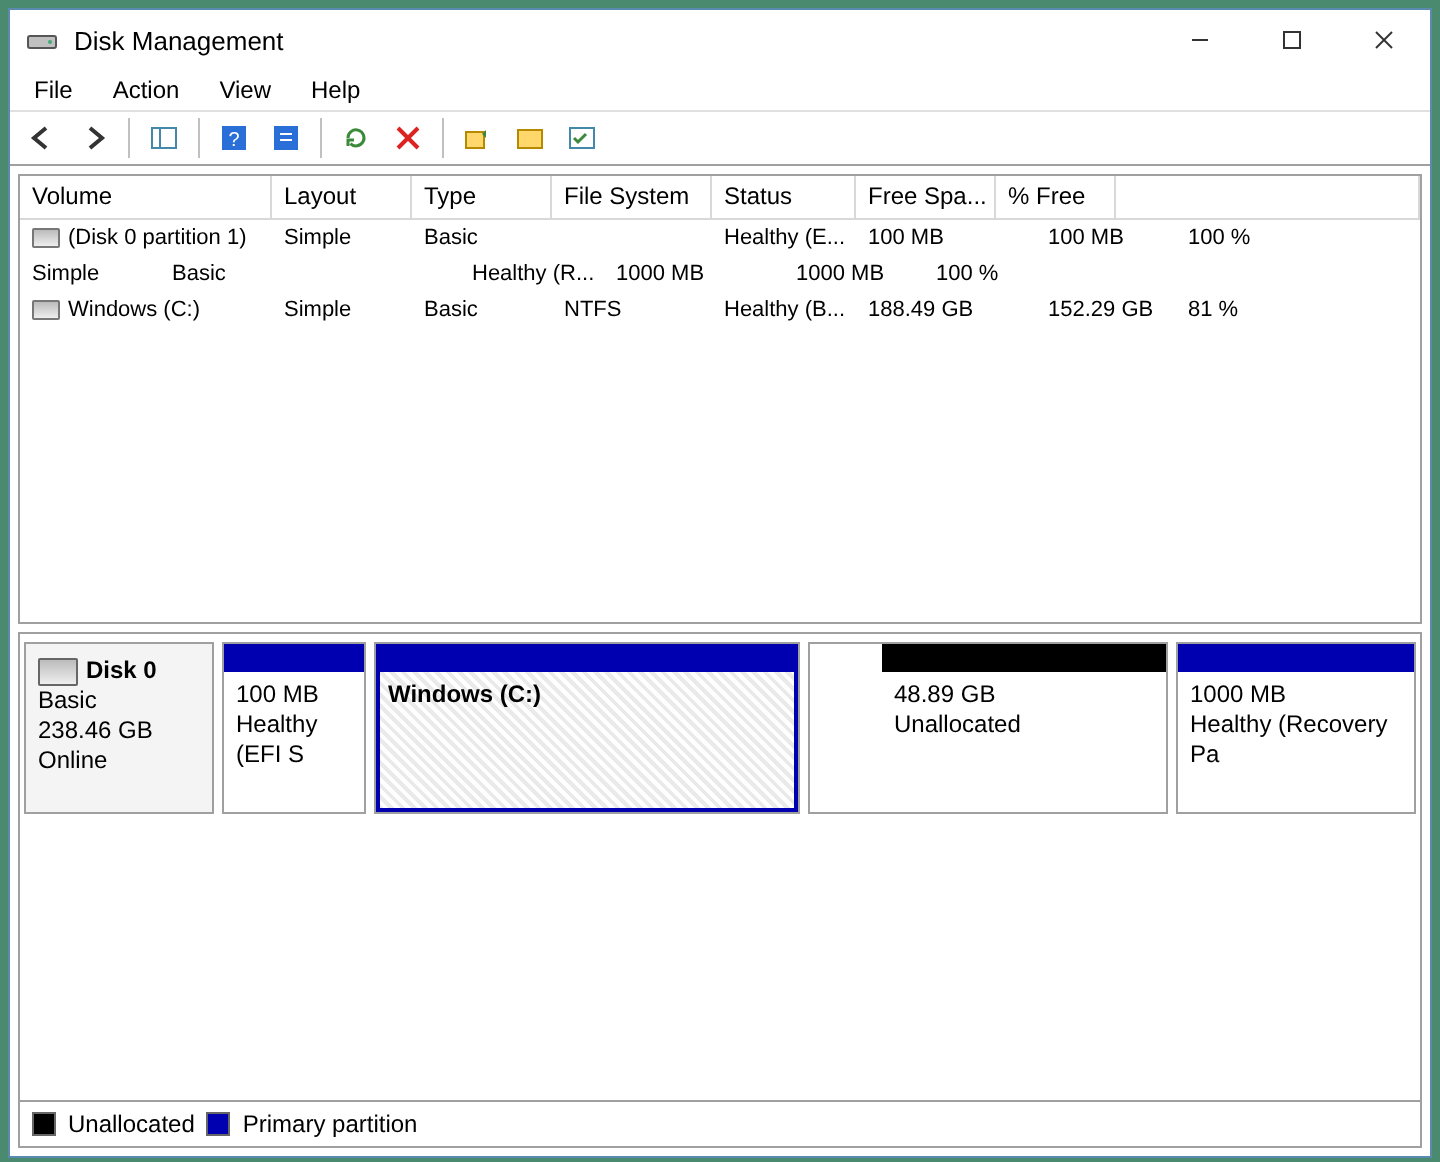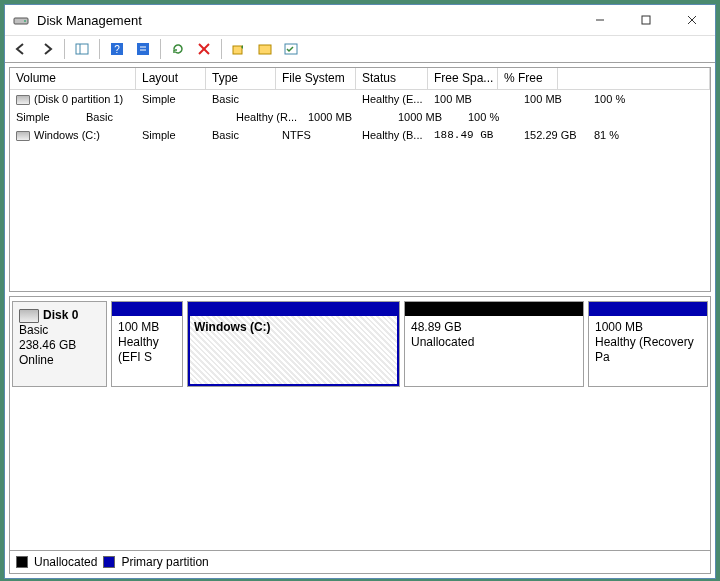--- a/index.html
+++ b/index.html
@@ -174,20 +174,26 @@
         </svg>
     </div>
     <div class="winbtn">
       <svg width="10" height="10">
           <line x1="1" y1="1" x2="9" y2="9" stroke="#333"></line>
           <line x1="9" y1="1" x2="1" y2="9" stroke="#333"></line>
         </svg>
     </div>
   </div>
 
+  <div class="menubar">
+    <div class="menuitem">File</div>
+    <div class="menuitem">Action</div>
+    <div class="menuitem">View</div>
+    <div class="menuitem">Help</div>
+  </div>
 
   <div class="toolbar">
     <div class="tbtn">
       <svg width="16" height="16">
           <path d="M10 3 L4 8 L10 13" fill="none" stroke="#333" stroke-width="2"></path>
         </svg>
     </div>
     <div class="tbtn">
       <svg width="16" height="16">
           <path d="M6 3 L12 8 L6 13" fill="none" stroke="#333" stroke-width="2"></path>
@@ -279,21 +285,21 @@
             <div class="cell" style="width: 90px;">1000 MB</div>
             <div class="cell" style="width: 70px;">1000 MB</div>
             <div class="cell" style="width: 60px;">100 %</div>
           </div>
           <div class="trow">
             <div class="cell" style="width: 126px;"><span class="vol-icon"></span>Windows (C:)</div>
             <div class="cell" style="width: 70px;">Simple</div>
             <div class="cell" style="width: 70px;">Basic</div>
             <div class="cell" style="width: 80px;">NTFS</div>
             <div class="cell" style="width: 72px;">Healthy (B...</div>
-            <div class="cell" style="width: 90px; font-family: Liberation Mono, monospace;">188.49 GB</div>
+            <div class="cell" style="width: 90px;">188.49 GB</div>
             <div class="cell" style="width: 70px;">152.29 GB</div>
             <div class="cell" style="width: 60px;">81 %</div>
           </div>
         </div>
     </div>
 
     <div class="pane bottom-pane">
       <div class="disk-view">
         <div class="disk-row">
           <div class="disk-label">
@@ -309,21 +315,21 @@
                   <div>100 MB</div>
                   <div>Healthy (EFI S</div>
                 </div>
               </div>
               <div class="part selected" style="width: 213px;">
                 <div class="stripe primary"></div>
                 <div class="pbody">
                   <div class="pname">Windows  (C:)</div>
                 </div>
               </div>
-              <div class="part" style="width: 180px;">
+              <div class="part" style="width: 180px; padding-left: 36px;">
                 <div class="stripe unalloc"></div>
                 <div class="pbody">
                   <div>48.89 GB</div>
                   <div>Unallocated</div>
                 </div>
               </div>
               <div class="part" style="width: 120px;">
                 <div class="stripe primary"></div>
                 <div class="pbody">
                   <div>1000 MB</div>

